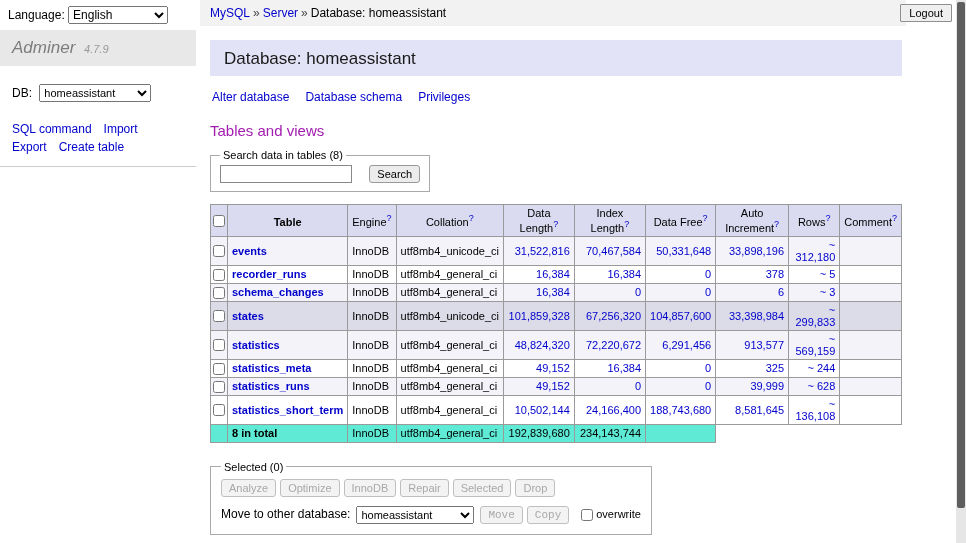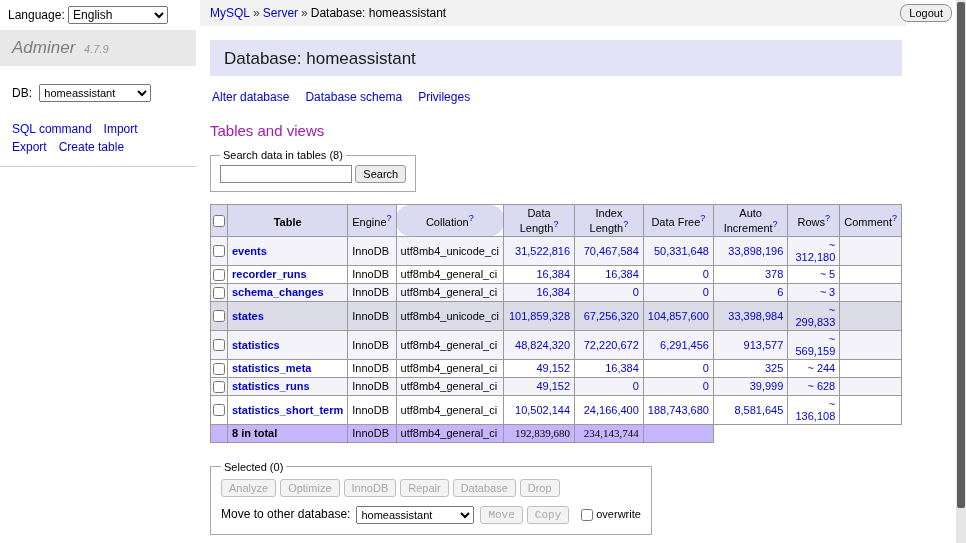--- a/index.html
+++ b/index.html
@@ -16,21 +16,21 @@
   #language-bar select { font-size: 12px; width: 100px; height: 18px; }
   #breadcrumb {
     position: absolute; left: 200px; top: 0; width: 706px; height: 26px;
     background: var(--breadcrumb-bg, #f2f2f2); line-height: 26px; padding-left: 10px;
     white-space: nowrap;
   }
   #breadcrumb .sep { color: #444; margin: 0 3px; }
   #logout-button {
     position: absolute; right: 14px; top: 4px;
     font-size: 11px; padding: 2px 8px; border: 1px solid #8f8f8f;
-    background: #efefef; border-radius: 8px; cursor: pointer;
+    background: #efefef; border-radius: 1px; cursor: pointer;
   }
 
   
   #sidebar { position: absolute; left: 0; top: 30px; width: 196px; }
   #app-header {
     margin: 0; background: #e8e8e8; padding: 8px 0 8px 12px;
     font-size: 17px; font-weight: normal; font-style: italic; color: #7d7d7d;
   }
   #app-header .version { font-size: 11px; color: #999; margin-left: 4px; }
   #sidebar-body { padding: 0 0 0 12px; }
@@ -57,49 +57,49 @@
   fieldset {
     border: 1px solid #aaa; margin: 10px 0 0 0; padding: 4px 9px 8px 9px;
     width: fit-content; border-radius: 0;
   }
   fieldset legend { font-size: 11px; padding: 0 3px; }
   #search-input { width: 132px; height: 18px; font-size: 11px; border: 1px solid #888; padding: 1px 3px; }
   button.small, #search-button {
     font-size: 11px; padding: 2px 7px; border: 1px solid #999;
     background: #ececec; border-radius: 3px; cursor: pointer;
   }
-  #search-button { }
+  #search-button { margin-left: 14px; }
   button[disabled] { color: #a8a8a8; border-color: #bfbfbf; background: #f3f3f3; cursor: default; }
 
   
   #tables-table { border-collapse: collapse; font-size: 11px; margin-top: 12px; }
   #tables-table td, #tables-table th { border: 1px solid #9a9a9a; padding: 2px 4px; height: 18px; }
   #tables-table thead th { background: var(--header-bg, #dadaf0); font-weight: normal; text-align: center; }
   #tables-table thead th:nth-child(2) { font-weight: bold; }
   #tables-table sup.help { color: var(--link, #0000cc); font-size: 9px; cursor: pointer; }
   #tables-table .chk { width: 16px; text-align: center; padding: 1px 2px; }
   #tables-table input[type=checkbox] { width: 12px; height: 12px; margin: 0; vertical-align: middle; }
   #tables-table thead th:nth-child(2) { min-width: 112px; }
   #tables-table thead th:nth-child(3) { min-width: 40px; }
-  #tables-table thead th:nth-child(4) { min-width: 92px; border-radius: 14px; }
+  #tables-table thead th:nth-child(4) { min-width: 92px; }
   #tables-table thead th:nth-child(5) { min-width: 64px; }
   #tables-table thead th:nth-child(6) { min-width: 66px; }
   #tables-table thead th:nth-child(7) { min-width: 56px; }
   #tables-table thead th:nth-child(8) { min-width: 70px; }
   #tables-table thead th:nth-child(9) { min-width: 50px; }
   #tables-table thead th:nth-child(10) { min-width: 48px; }
   #tables-table td.name a { font-weight: bold; }
   #tables-table td.txt { text-align: left; }
   #tables-table td.num { text-align: right; }
   #tables-table td.comment { min-width: 48px; }
   #tables-table tbody tr:nth-child(odd) { background: #f3f3f9; }
   #tables-table tbody tr:nth-child(4) { background: var(--highlight-row, #dcdce8); }
-  #tables-table tr#total-row { background: #c4b5fd; }
+  #tables-table tr#total-row { background: #5eead4; }
   #total-row td.name { font-weight: bold; }
-  #total-row td.num { color: #000; font-family: Liberation Serif, serif; }
+  #total-row td.num { color: #000; }
 
   
   #selected-fieldset { margin-top: 18px; padding: 6px 10px 10px 10px; }
   .btn-row button { margin-right: 4px; }
   .move-row { margin-top: 9px; font-size: 12px; }
   .move-row select { font-size: 11px; width: 118px; height: 18px; margin: 0 6px; vertical-align: middle; }
   .move-row button { margin-right: 4px; font-family: Liberation Mono, monospace; }
   .move-row label { margin-left: 4px; font-size: 11px; margin-top: 44px; }
   .move-row input[type=checkbox] { width: 12px; height: 12px; vertical-align: middle; margin-right: 3px; }
 
@@ -289,21 +289,21 @@
         <td class="num">192,839,680</td>
         <td class="num">234,143,744</td>
         <td class="num"></td>
       </tr>
     </tbody>
   </table>
 
   <fieldset id="selected-fieldset">
     <legend>Selected (0)</legend>
     <div class="btn-row">
-      <button class="small" disabled="">Analyze</button><button class="small" disabled="">Optimize</button><button class="small" disabled="">InnoDB</button><button class="small" disabled="">Repair</button><button class="small" disabled="">Database</button><button class="small" disabled="">Drop</button>
+      <button class="small" disabled="">Analyze</button><button class="small" disabled="">Optimize</button><button class="small" disabled="">InnoDB</button><button class="small" disabled="">Repair</button><button class="small" disabled="">Selected</button><button class="small" disabled="">Drop</button>
     </div>
     <div class="move-row">
       <span>Move to other database:</span><select><option>homeassistant</option></select><button class="small" disabled="">Move</button><button class="small" disabled="">Copy</button><label><input type="checkbox" style=""><span>overwrite</span></label>
     </div>
   </fieldset>
 
 </div>
 
 <div id="scrollbar">
   <div class="thumb"></div>

